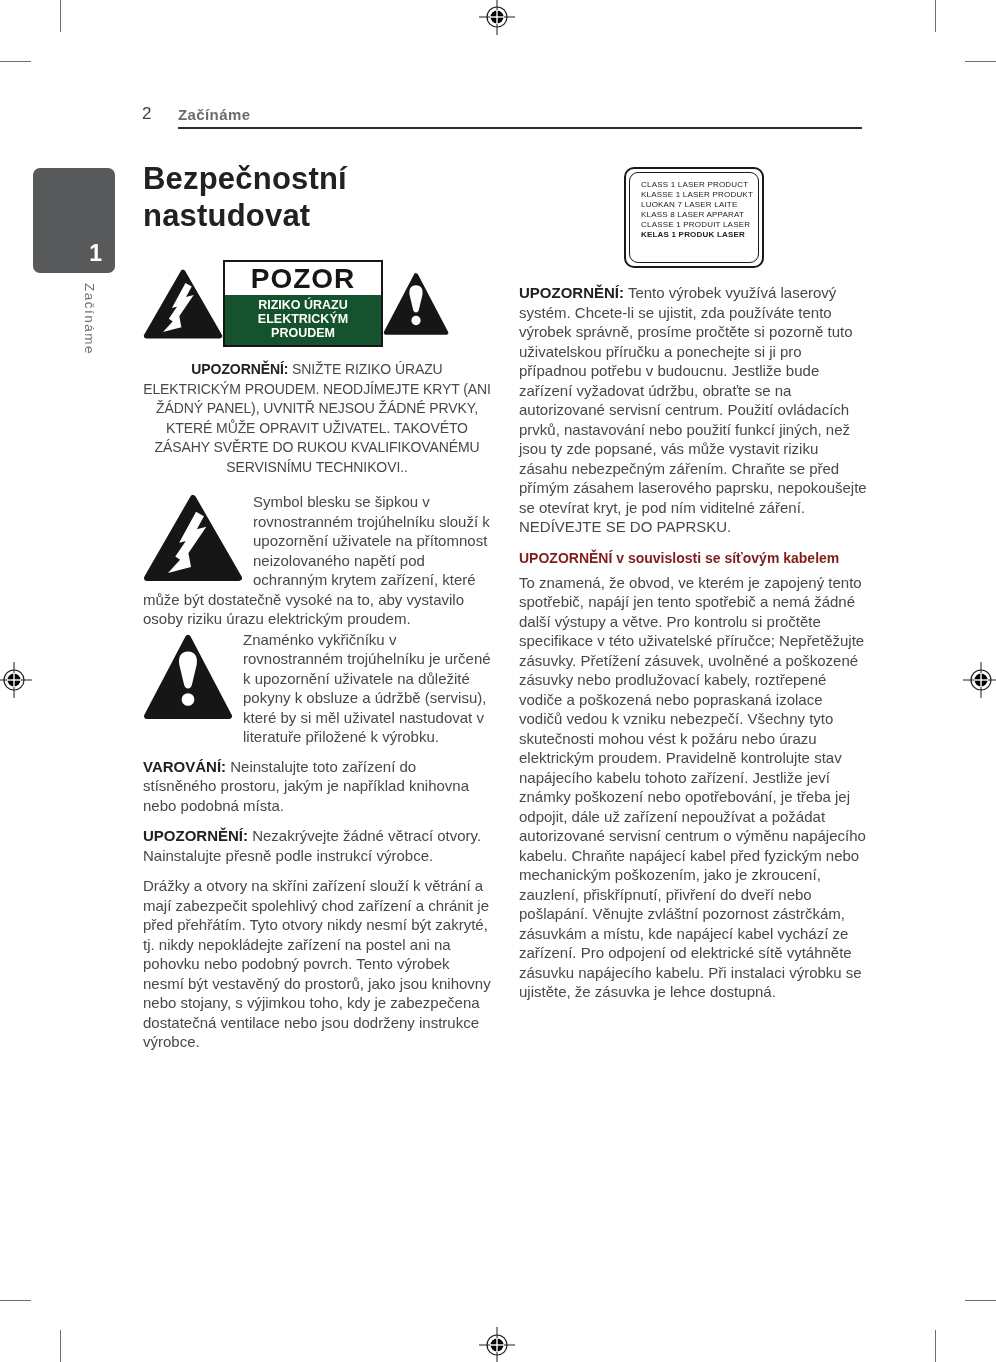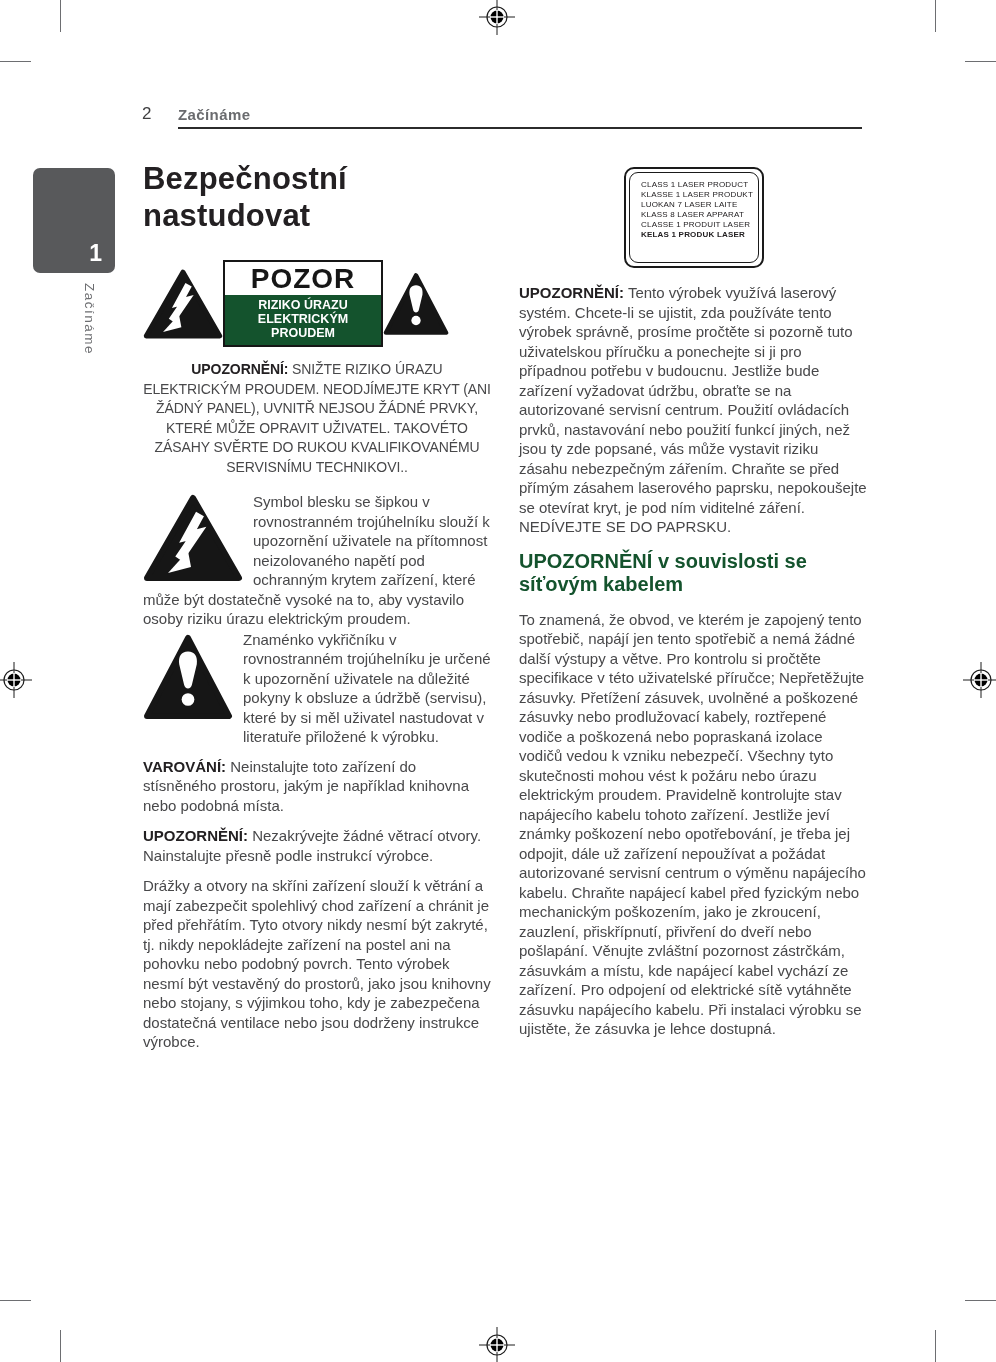--- a/index.html
+++ b/index.html
@@ -39,21 +39,21 @@
   .sym-para { margin-bottom:1px; }
   .sym-para::after { content:""; display:block; clear:both; }
   .sym-para .tri-float { float:left; margin:2px 10px 4px 0; }
   .flex-para { display:flex; align-items:flex-start; margin-bottom:10px; }
   .flex-para .tri-cell { flex:0 0 auto; margin:4px 10px 0 0; }
   
   .laser-box { width:140px; margin:0 auto 15px; border:2.5px solid #1a1a1a; border-radius:10px; padding:3px; }
   .laser-inner { border:1.5px solid #1a1a1a; border-radius:9px; padding:7px 4px 22px 11px; }
   .laser-line { display:block; font-size:8px; line-height:10px; color:#232022; letter-spacing:0.2px; white-space:nowrap; }
   .laser-line.bold { font-weight:bold; }
-  .power-heading { font-size:20px; font-weight:bold; color:#14532d; margin:13px 0 14px; }
+  .power-heading { font-size:14px; font-weight:bold; color:#7f1d1d; margin:13px 0 7px; }
 </style>
 </head>
 <body>
 
 <div class="page">
 
   <div class="crop" style="left:60px;top:0;width:1px;height:32px;"></div>
   <div class="crop" style="left:0;top:61px;width:31px;height:1px;"></div>
   <div class="crop" style="left:935px;top:0;width:1px;height:32px;"></div>
   <div class="crop" style="left:965px;top:61px;width:31px;height:1px;"></div>

